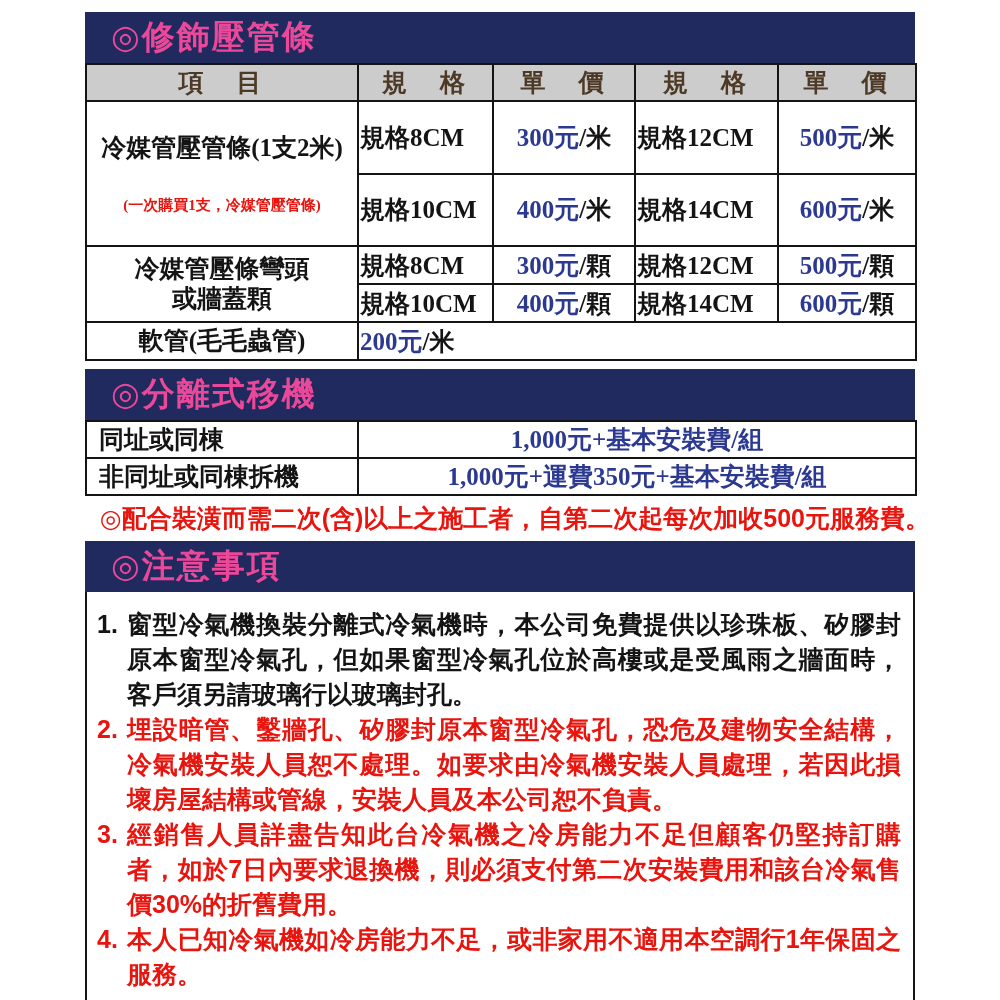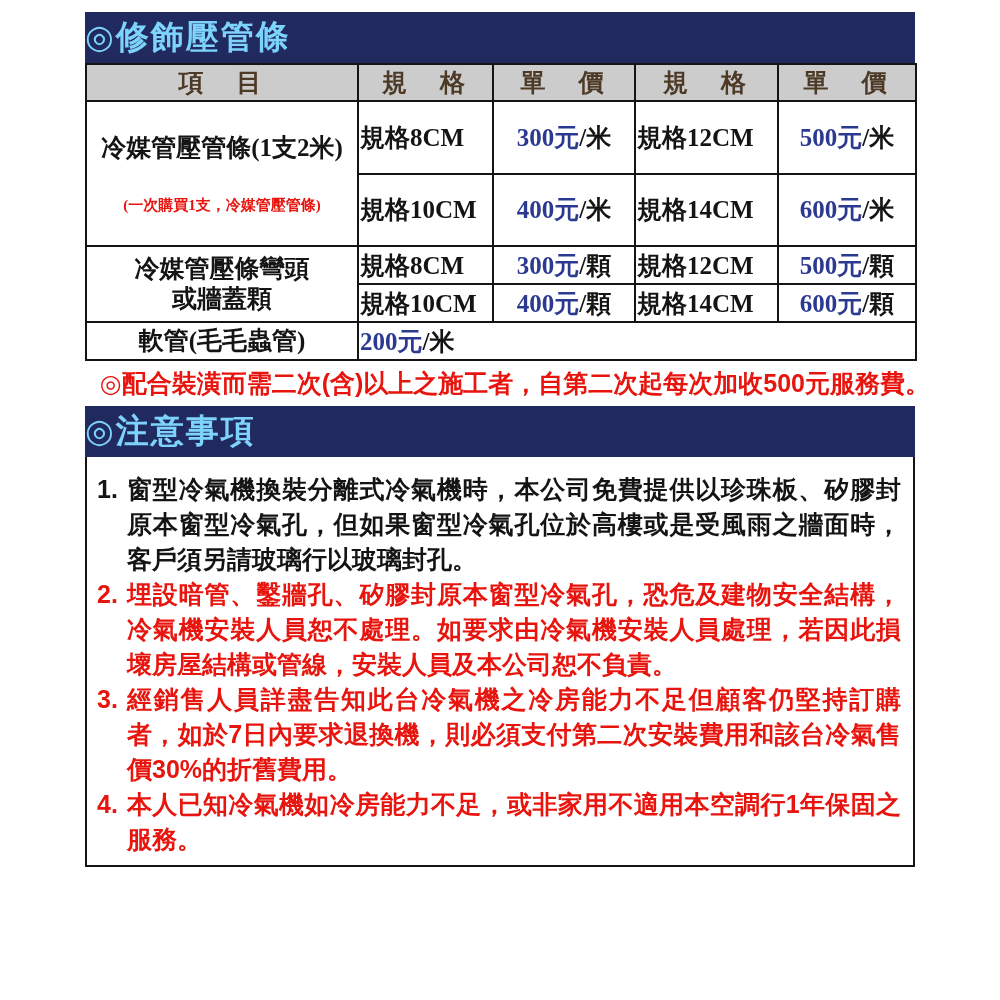--- a/index.html
+++ b/index.html
@@ -4,22 +4,22 @@
 <style>
   :root{
     --navy:#212a5e; --header_bg:#cccccc; --header_text:#4d3a26;
     --blue:#2b3990; --red:#e8150f; --ink:#141414;
   }
   html,body{margin:0;padding:0;background:#fff;}
   .page{position:relative;width:1000px;height:1000px;background:#fff;overflow:hidden;
         font-family:"Liberation Sans","DejaVu Sans",sans-serif;font-weight:bold;color:var(--ink);}
   .wrap{position:absolute;left:85px;top:12px;width:830px;}
 
-  .bar{height:51px;background:var(--navy);color:#7dd3fc;display:flex;align-items:center;
-       font-size:33px;letter-spacing:2px;box-sizing:border-box;}
+  .bar{height:51px;background:var(--navy);color:#ec4899;display:flex;align-items:center;
+       padding-left:26px;font-size:33px;letter-spacing:2px;box-sizing:border-box;}
 
   table{border-collapse:collapse;table-layout:fixed;width:830px;}
   td{border:2px solid var(--ink);box-sizing:border-box;overflow:hidden;font-family:Liberation Serif, serif;}
   .t1 tr{height:38px;}
   .t1 tr.thead{height:34px;}
   .thead td{background:var(--header_bg);color:var(--header_text);text-align:center;
             font-size:25px;letter-spacing:4px;}
   .itemcell{text-align:center;font-size:25px;white-space:pre-line;line-height:30px;}
   .rednote{color:var(--red);font-size:15px;margin-top:3px;white-space:nowrap;line-height:18px;}
   .spec{text-align:left;font-size:25px;}
@@ -98,20 +98,41 @@
           <td class="price"><span class="num">600元</span><span>/顆</span></td>
         </tr>
         <tr>
           <td class="itemcell">軟管(毛毛蟲管)</td>
           <td class="spec" colspan="4"><span class="num">200元</span><span>/米</span></td>
         </tr>
       </tbody>
         </table>
     </div>
 
+    <div class="sec">
+      <div class="bar">
+        <span>◎分離式移機</span>
+      </div>
+      <table class="t2">
+        <colgroup>
+            <col style="width:272px">
+            <col style="width:558px">
+          </colgroup>
+        <tbody>
+            <tr>
+          <td class="label">同址或同棟</td>
+          <td class="value">1,000元+基本安裝費/組</td>
+        </tr>
+        <tr>
+          <td class="label">非同址或同棟拆機</td>
+          <td class="value">1,000元+運費350元+基本安裝費/組</td>
+        </tr>
+      </tbody>
+        </table>
+    </div>
 
     <div class="notice">◎配合裝潢而需二次(含)以上之施工者，自第二次起每次加收500元服務費。</div>
 
     <div class="sec">
       <div class="bar">
         <span>◎注意事項</span>
       </div>
       <div class="notes">
         <div class="note" data-color="black">
           <span class="nmark">1.</span>

